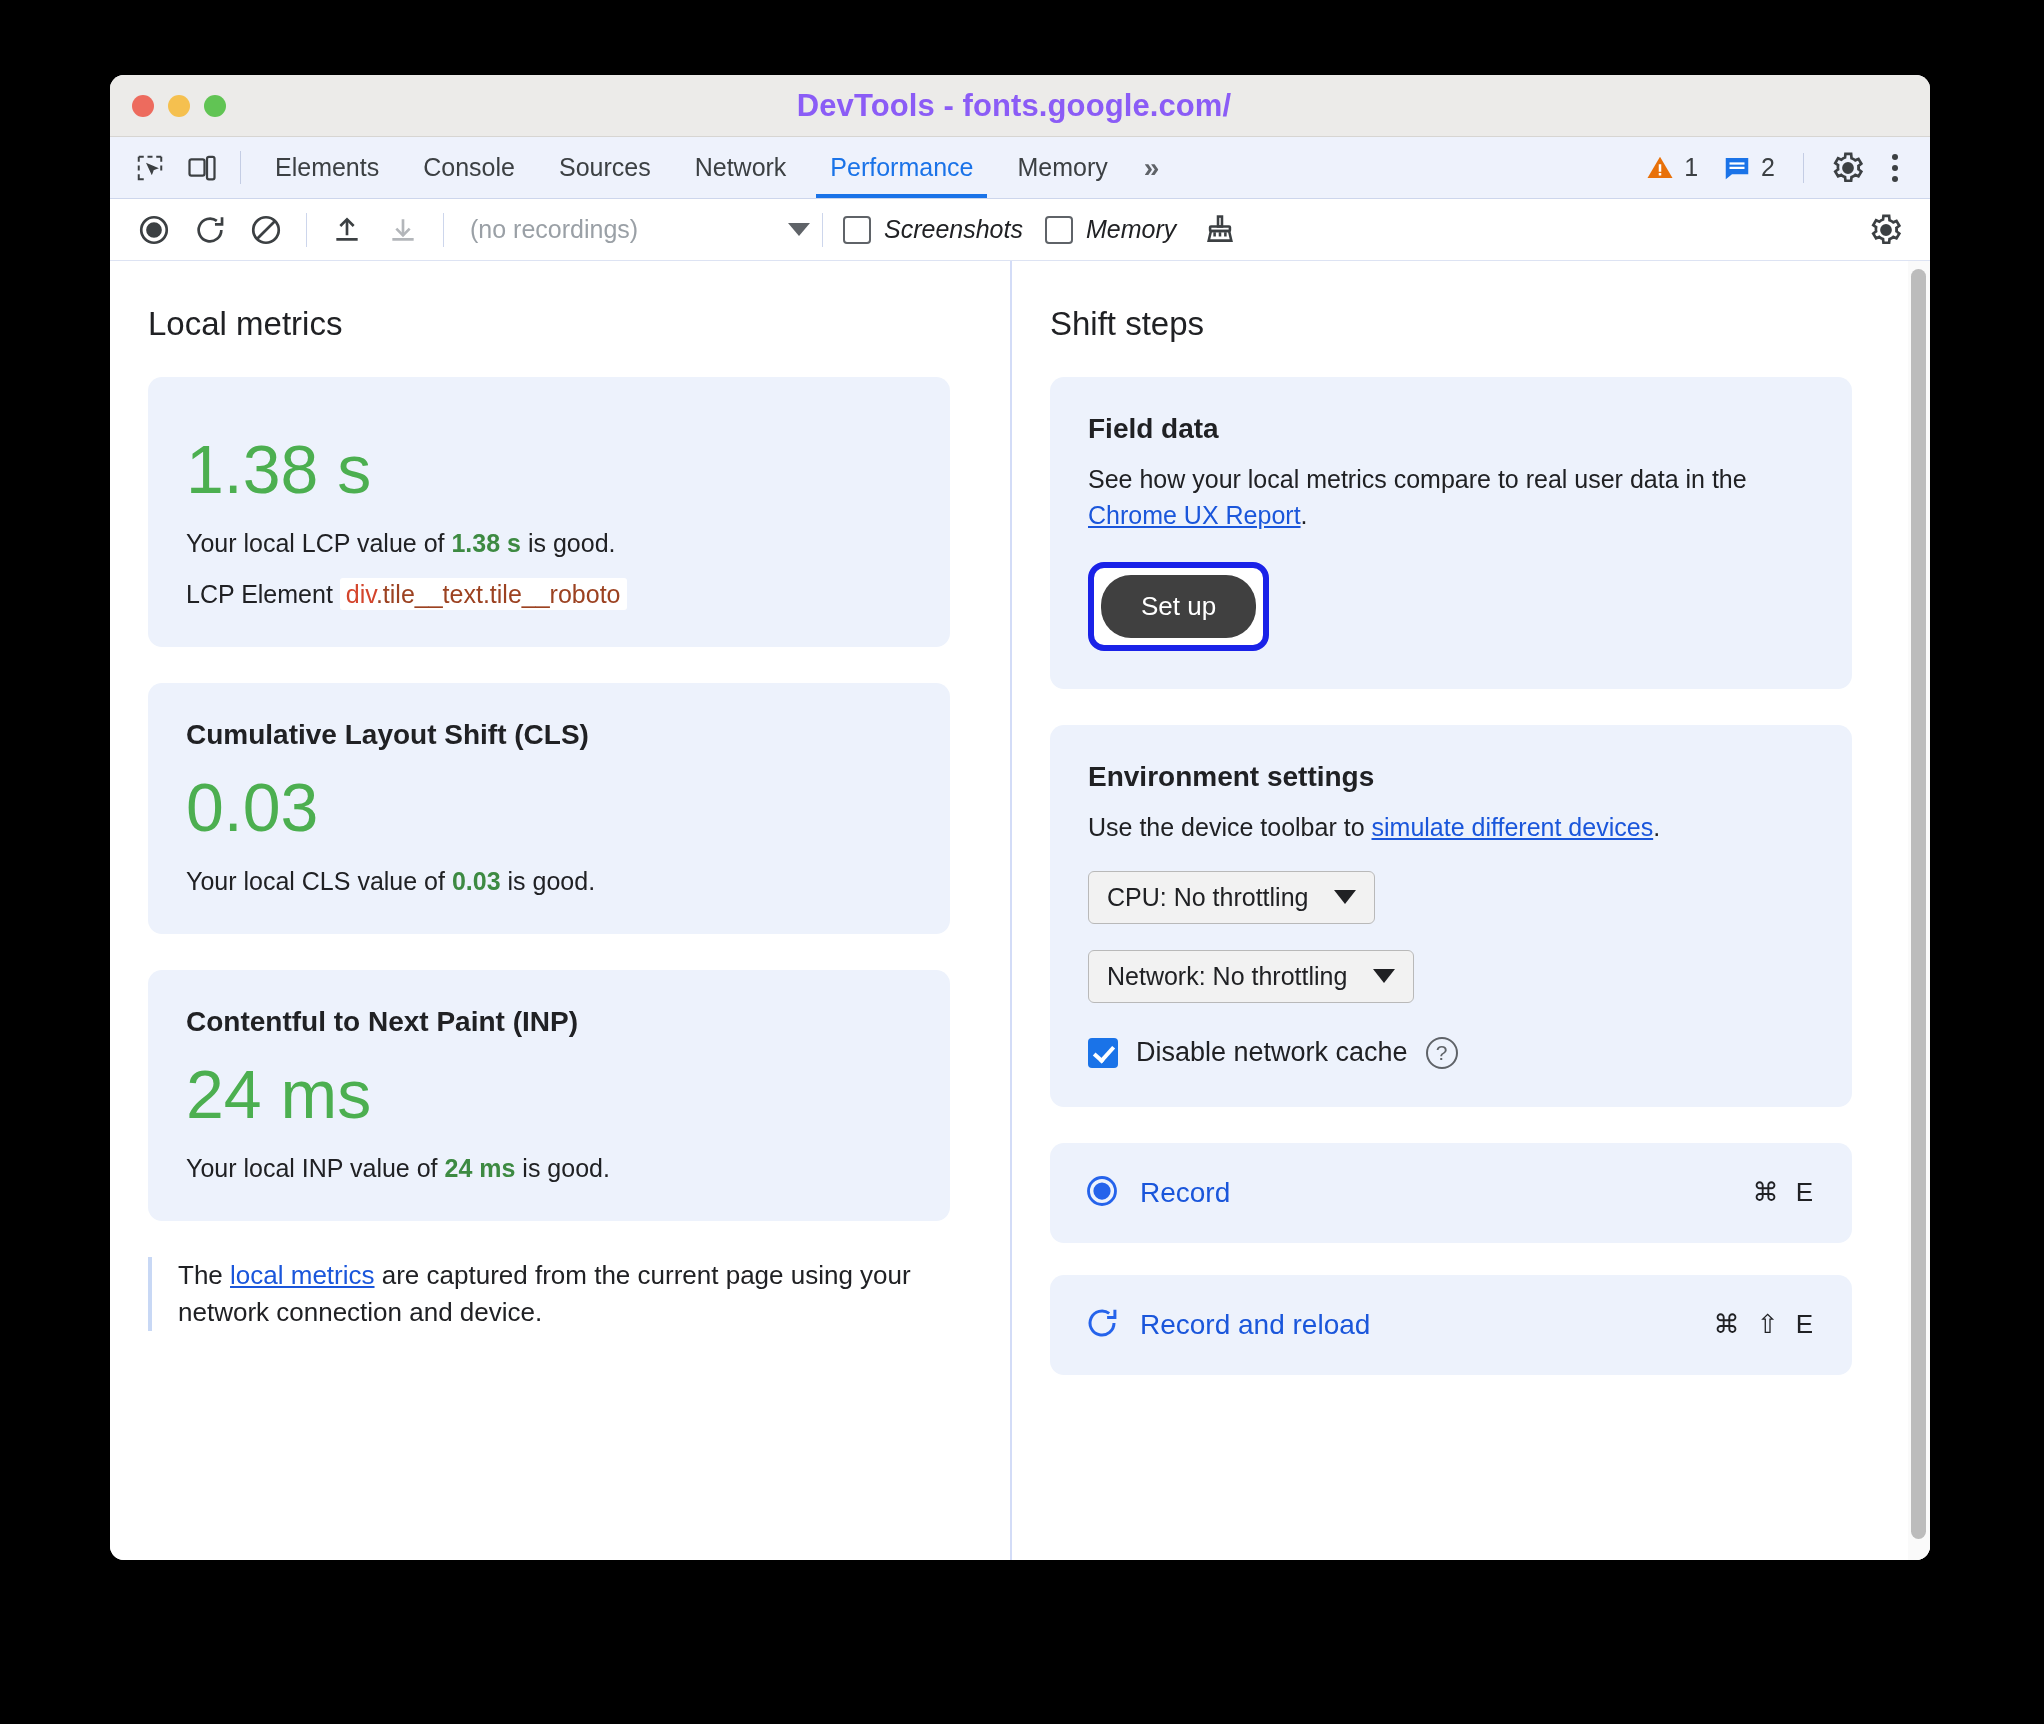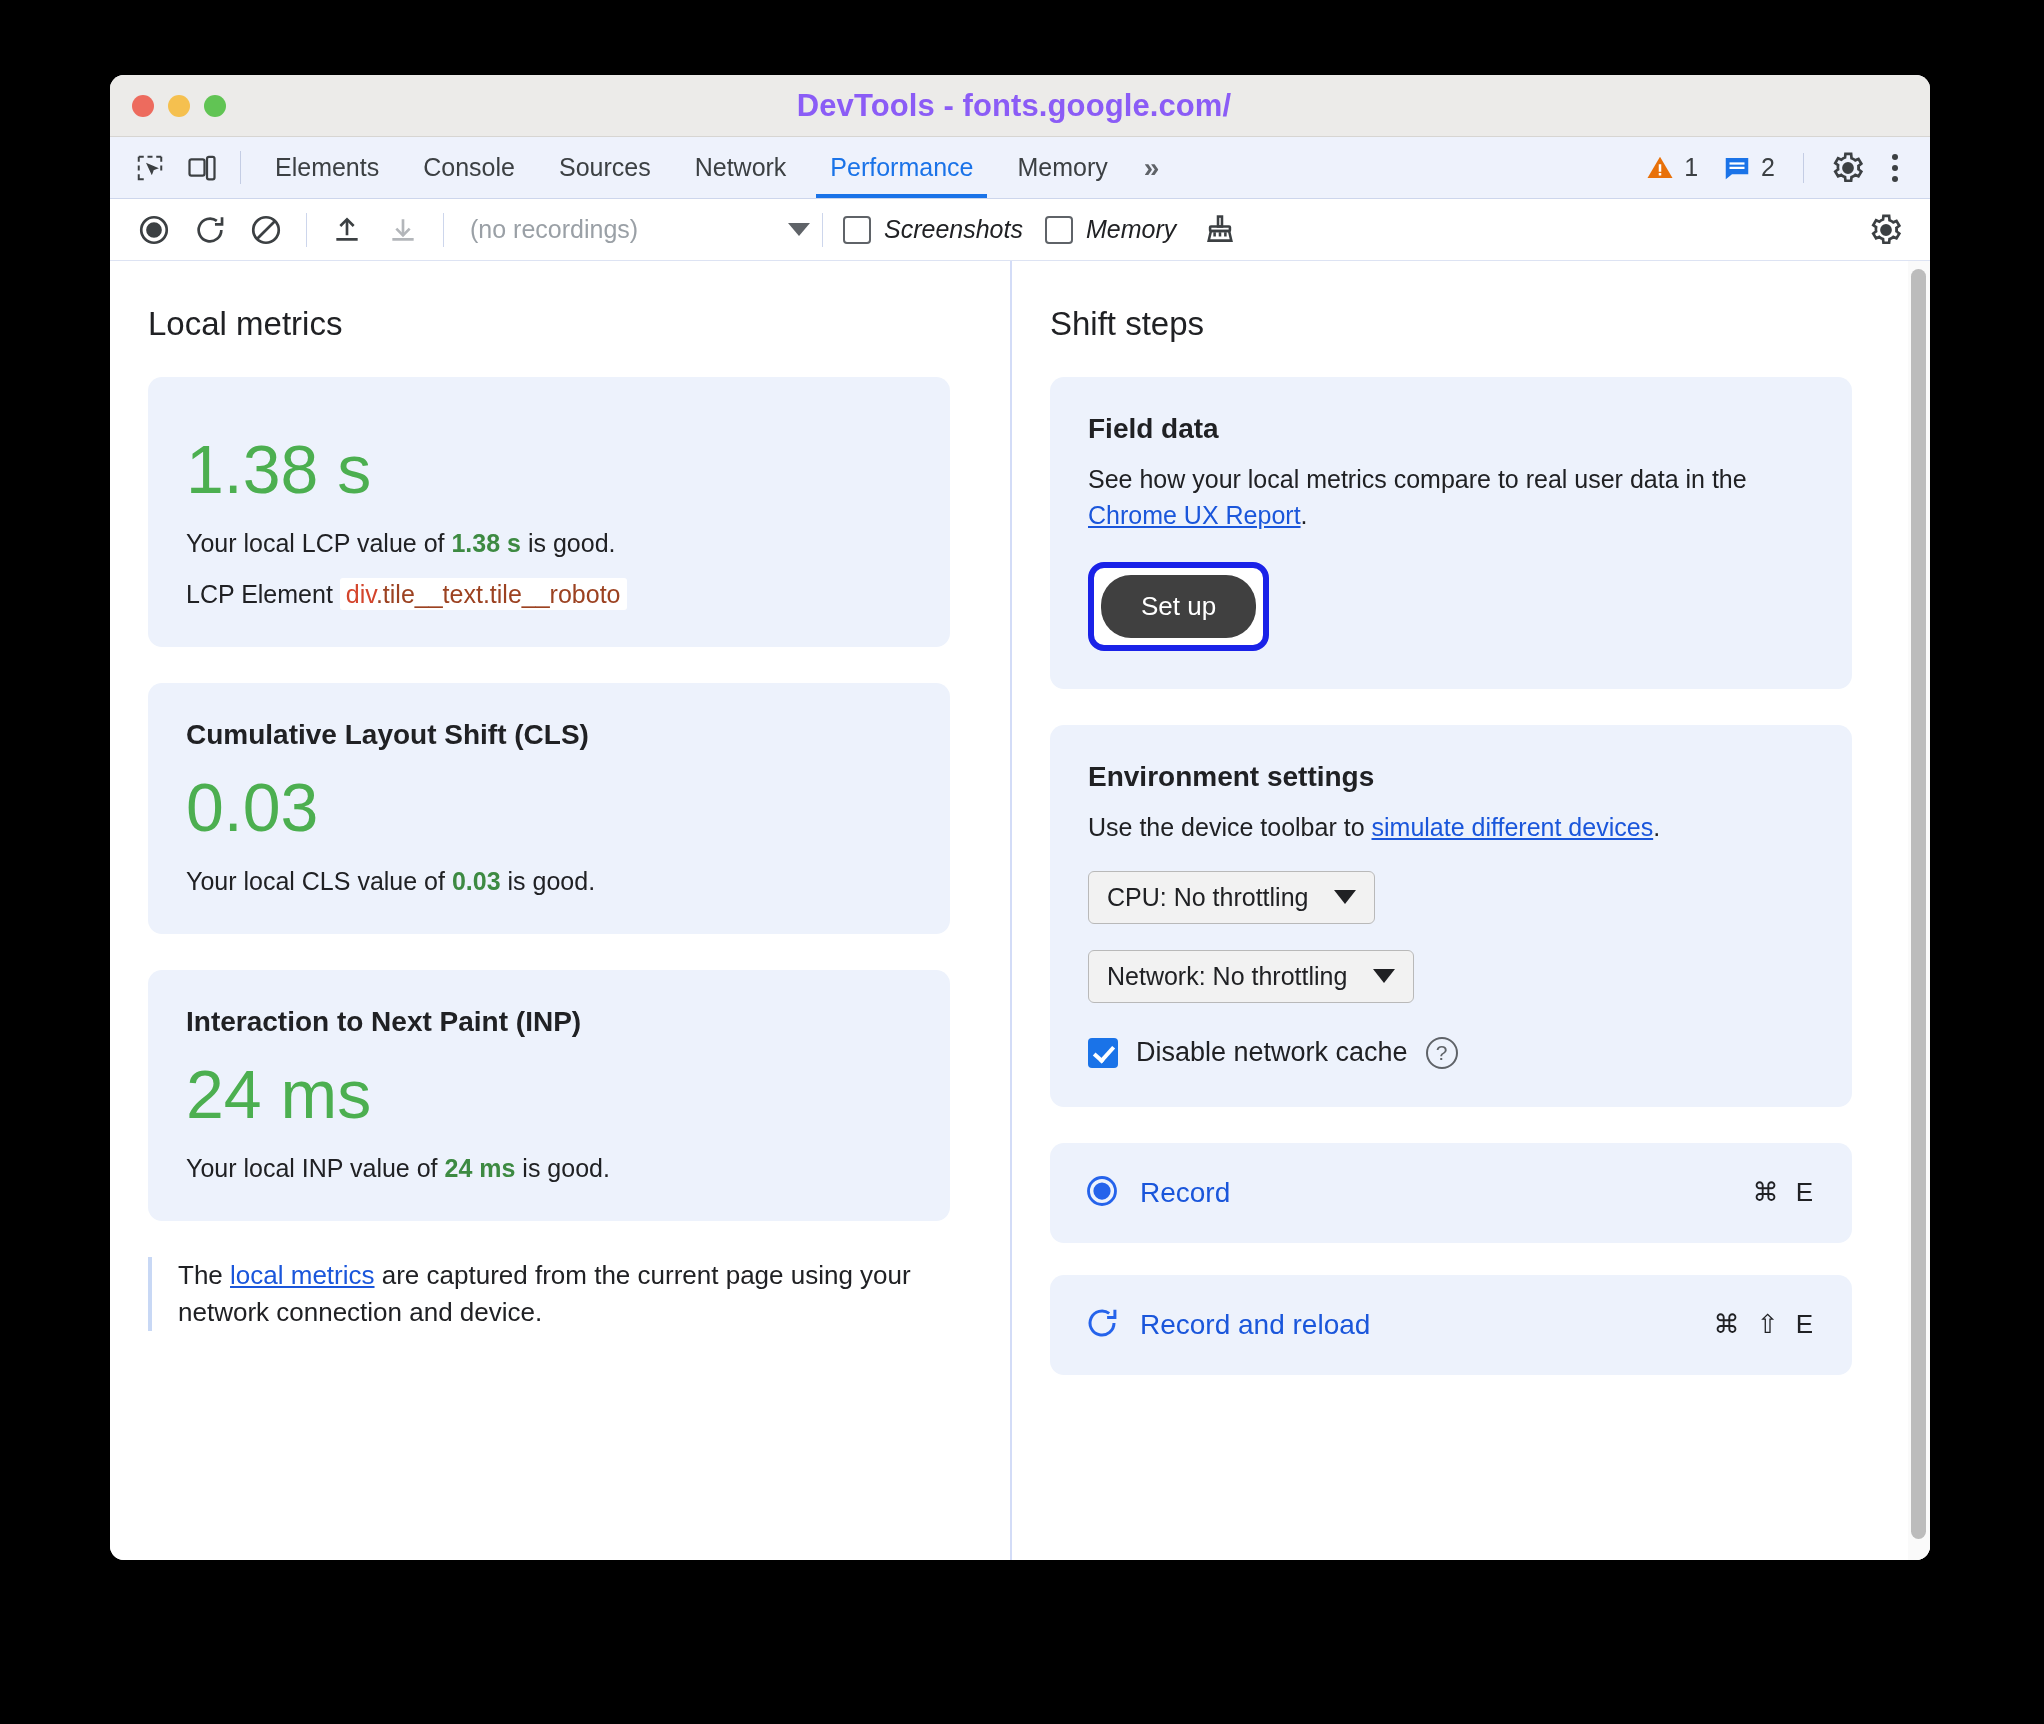--- a/index.html
+++ b/index.html
@@ -382,21 +382,21 @@
 
       <div class="card">
         <div class="metric-name">Cumulative Layout Shift (CLS)</div>
         <div class="metric-value">0.03</div>
         <div class="metric-desc">
           <span>Your local CLS value of </span><span class="good">0.03</span><span> is good.</span>
         </div>
       </div>
 
       <div class="card">
-        <div class="metric-name">Interaction to Next Paint (INP)</div>
+        <div class="metric-name">Contentful to Next Paint (INP)</div>
         <div class="metric-value">24 ms</div>
         <div class="metric-desc">
           <span>Your local INP value of </span><span class="good">24 ms</span><span> is good.</span>
         </div>
       </div>
 
       <div class="note">
         <span>The </span><a class="link" href="#">local metrics</a><span> are captured from the current page using your network connection and device.</span>
       </div>
     </div>

